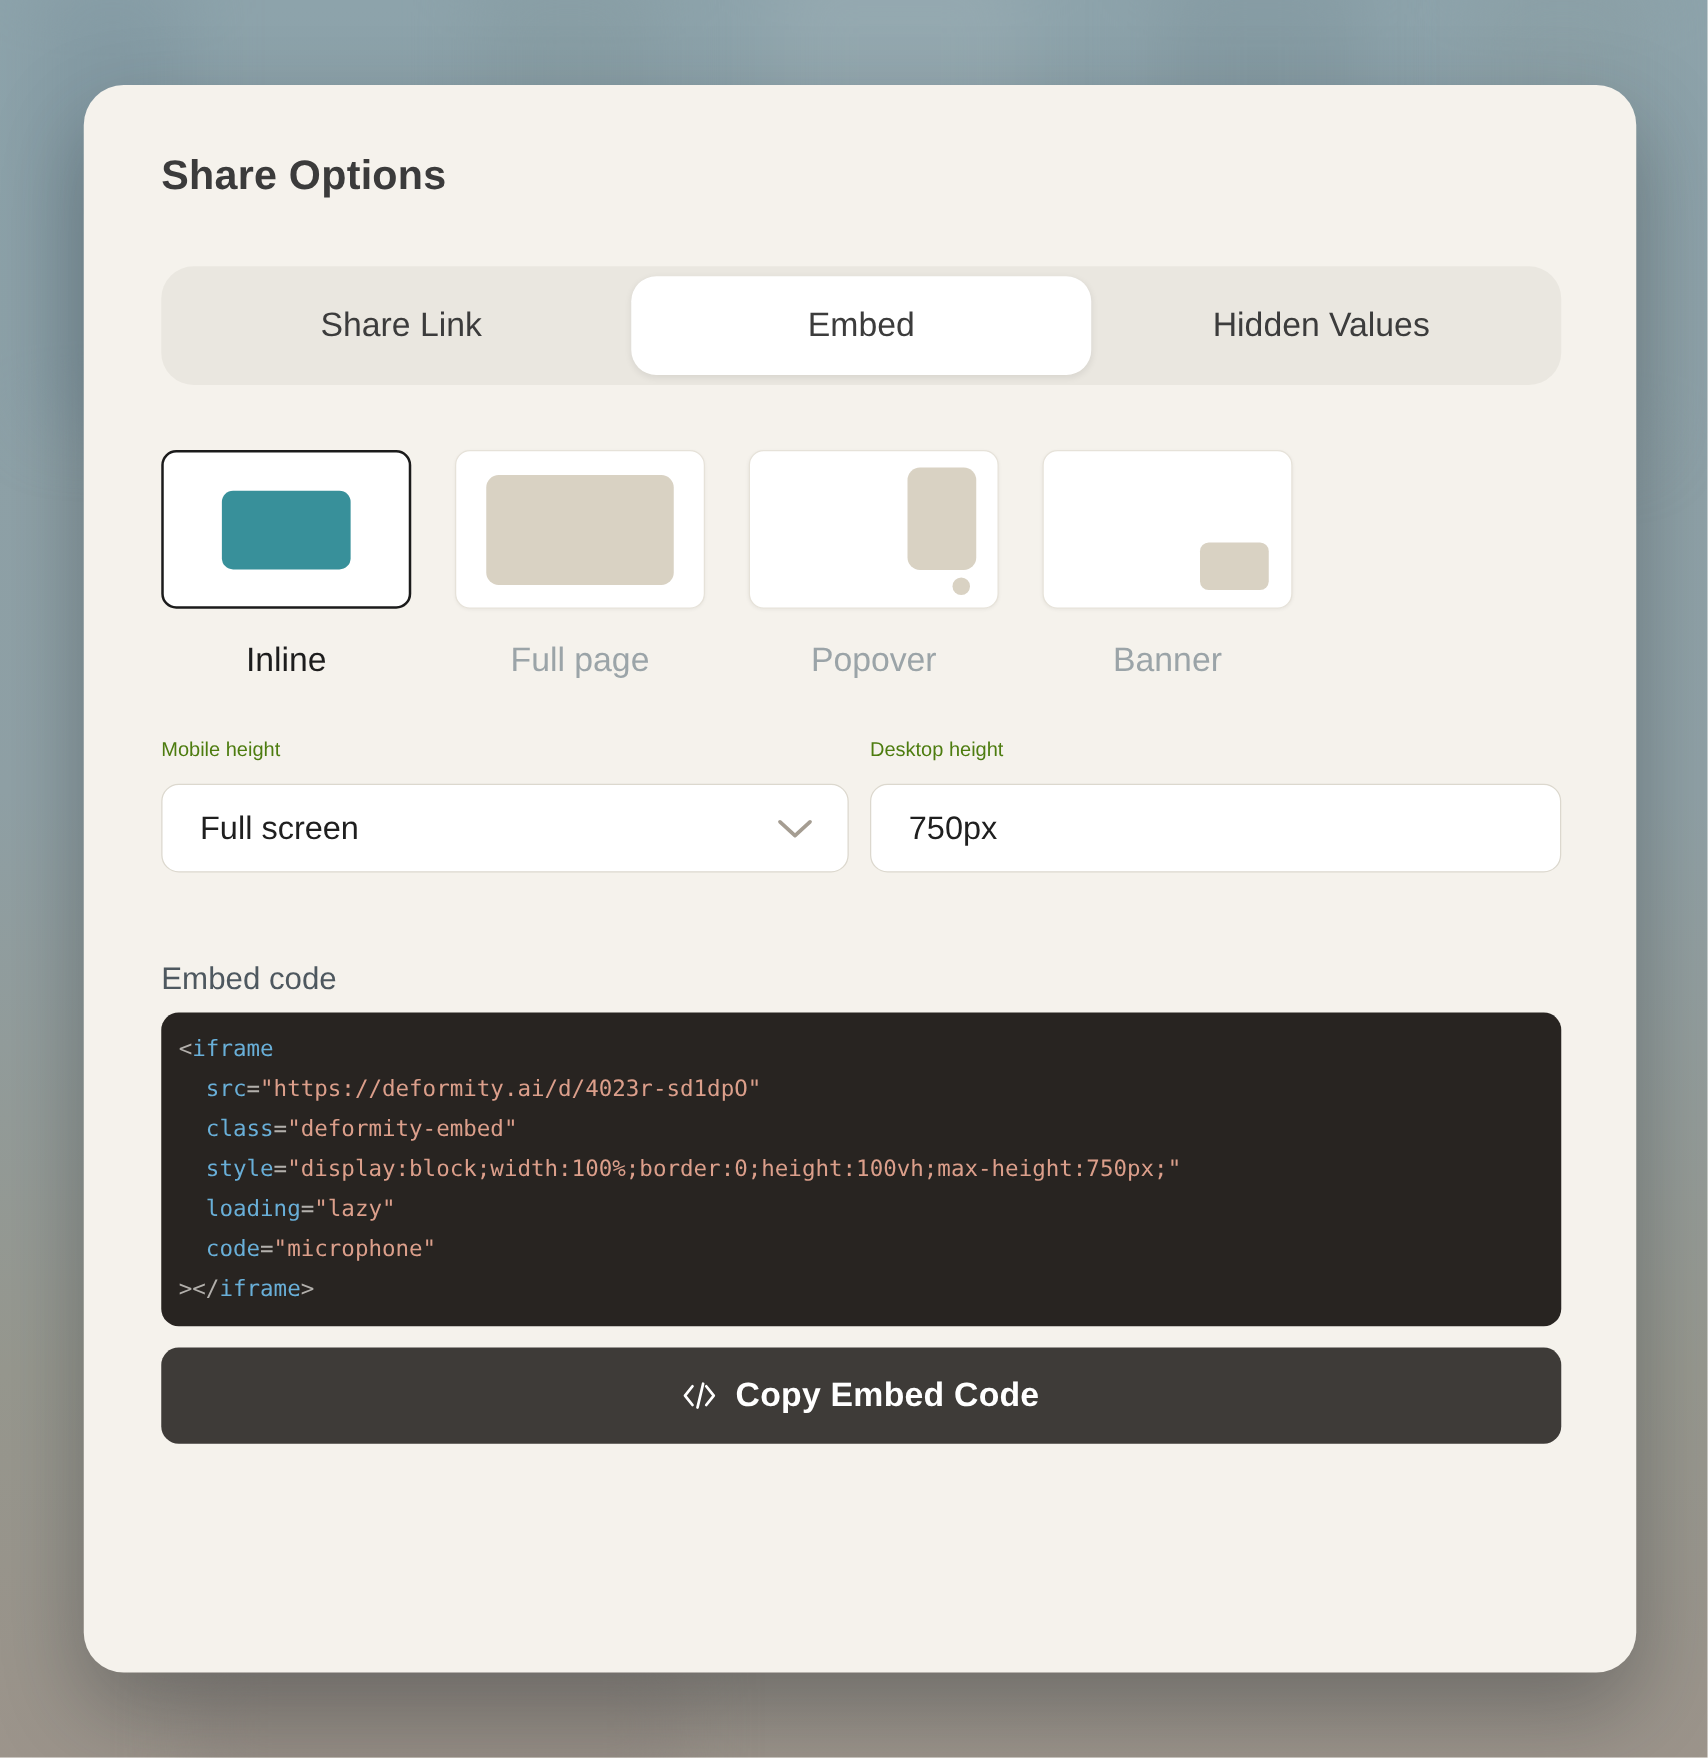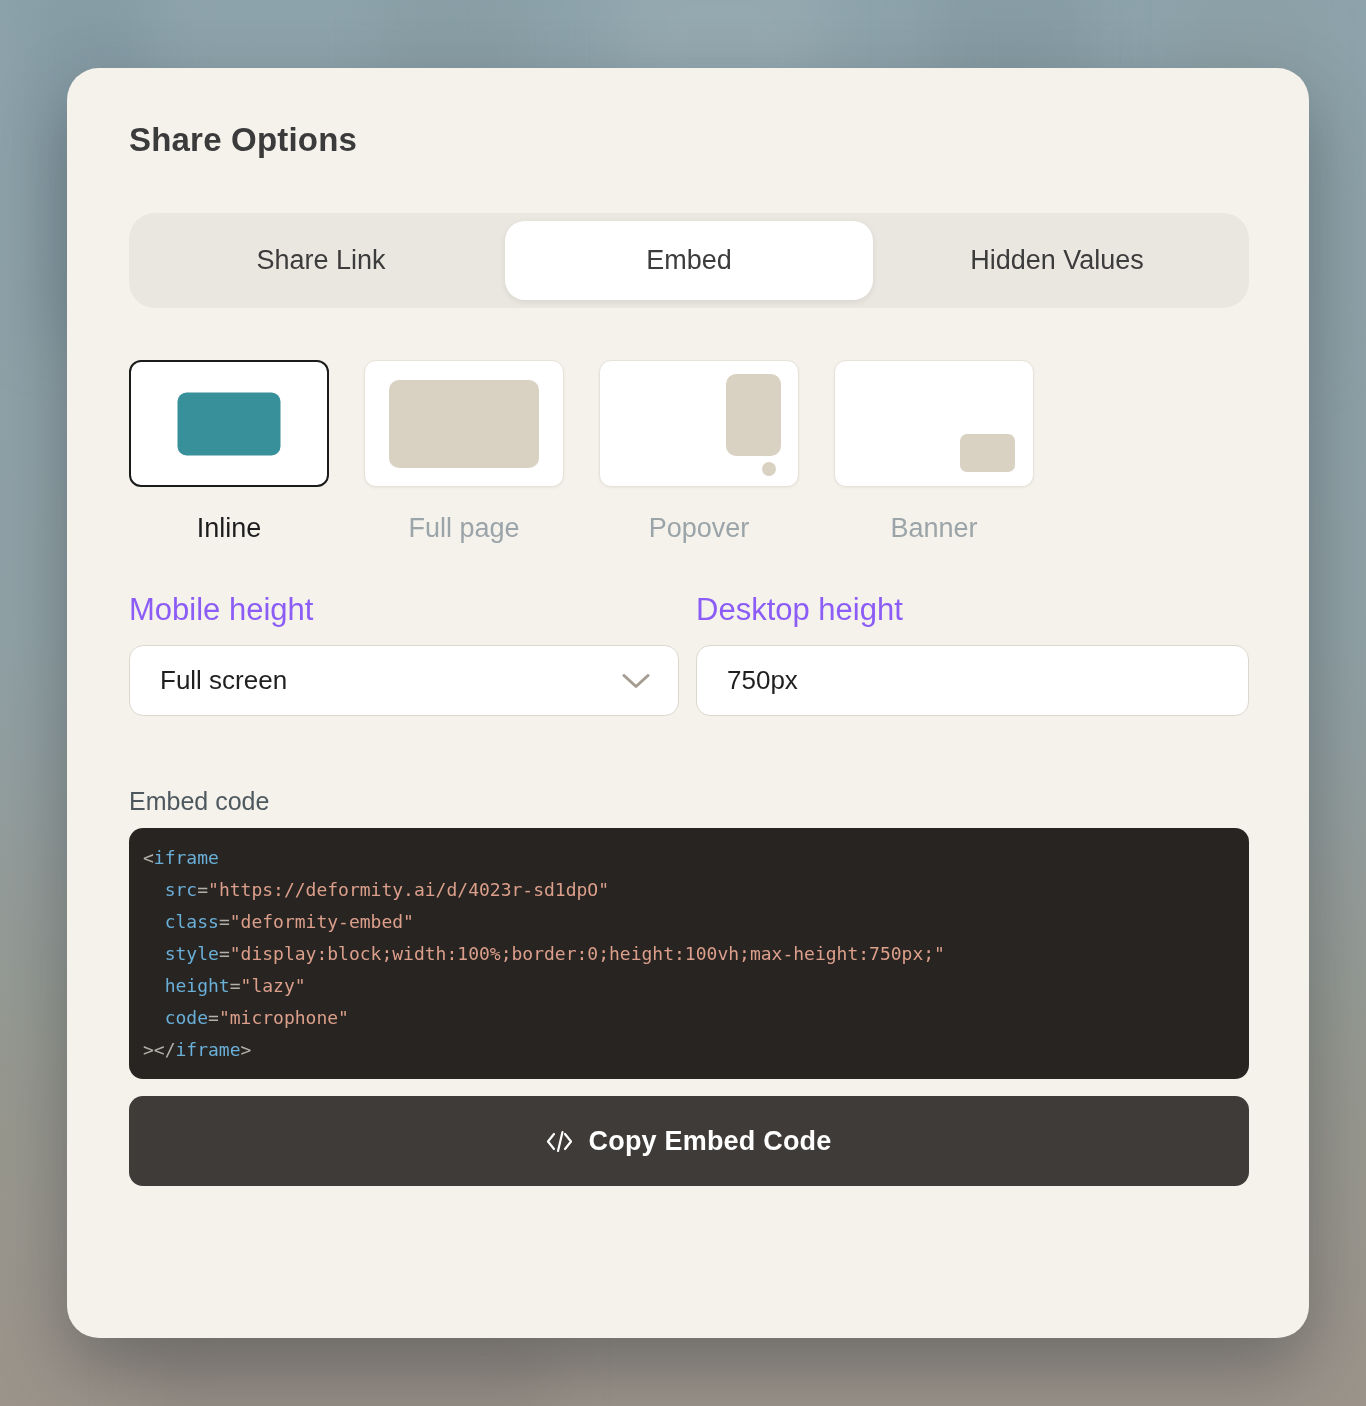--- a/index.html
+++ b/index.html
@@ -52,21 +52,21 @@
   .t-popover { right:17px; top:13px; width:55px; height:82px; border-radius:10px; }
   .t-pop-dot { position:absolute; right:22px; bottom:10px; width:14px; height:14px; border-radius:50%; background:#d9d2c3; }
   .t-banner  { right:18px; bottom:14px; width:55px; height:38px; border-radius:7px; }
   .type-label { margin-top:26px; font-size:27px; color:#9ba4a8; }
   .type.selected .type-label { color:#1d1d1d; }
 
   
   .fields { margin-top:48px; display:flex; gap:17px; }
   .field-col-left  { width:550px; }
   .field-col-right { width:553px; }
-  .field-label { font-size:31px; color:#8b5cf6; margin-bottom:17px; }
+  .field-label { font-size:16px; color:#4d7c0f; margin-bottom:17px; }
   .control {
     position:relative; height:71px; background:#ffffff; border:1px solid #dcd8ce;
     border-radius:14px; display:flex; align-items:center; padding:0 30px;
     font-size:26px; color:#1f1f1f;
   }
   .control input {
     border:none; outline:none; width:100%; font-size:26px; color:#1f1f1f;
     font-family:"Liberation Sans", sans-serif; background:transparent;
   }
   .chevron { position:absolute; right:28px; top:50%; transform:translateY(-50%); }
@@ -80,21 +80,21 @@
   }
   .code-line { white-space:pre; }
   .tok-tag  { color:#69afd8; }
   .tok-attr { color:#69afd8; }
   .tok-str  { color:#dc9f8b; }
   .tok-pun  { color:#b3b0ac; }
   .tok-sp   { color:#b3b0ac; }
 
   
   .copy-btn {
-    margin-top:17px; width:1120px; height:90px; background:#3e3b38; border:none;
+    margin-top:17px; width:1120px; height:77px; background:#3e3b38; border:none;
     border-radius:14px; display:flex; align-items:center; justify-content:center; gap:15px;
     color:#ffffff; font-size:27px; font-weight:600; font-family:"Liberation Sans", sans-serif;
     cursor:pointer; letter-spacing:.2px;
   }
 </style>
 </head>
 <body>
 
 <div class="bg-shape bg-1"></div>
 <div class="bg-shape bg-2"></div>
@@ -160,21 +160,21 @@
       </div>
     </div>
   </div>
 
   <div class="code-label">Embed code</div>
   <div class="code-block">
       <div class="code-line"><span class="tok-pun">&lt;</span><span class="tok-tag">iframe</span></div>
       <div class="code-line"><span class="tok-sp">  </span><span class="tok-attr">src</span><span class="tok-pun">=</span><span class="tok-str">"https://deformity.ai/d/4023r-sd1dpO"</span></div>
       <div class="code-line"><span class="tok-sp">  </span><span class="tok-attr">class</span><span class="tok-pun">=</span><span class="tok-str">"deformity-embed"</span></div>
       <div class="code-line"><span class="tok-sp">  </span><span class="tok-attr">style</span><span class="tok-pun">=</span><span class="tok-str">"display:block;width:100%;border:0;height:100vh;max-height:750px;"</span></div>
-      <div class="code-line"><span class="tok-sp">  </span><span class="tok-attr">height</span><span class="tok-pun">=</span><span class="tok-str">"lazy"</span></div>
+      <div class="code-line"><span class="tok-sp">  </span><span class="tok-attr">loading</span><span class="tok-pun">=</span><span class="tok-str">"lazy"</span></div>
       <div class="code-line"><span class="tok-sp">  </span><span class="tok-attr">code</span><span class="tok-pun">=</span><span class="tok-str">"microphone"</span></div>
       <div class="code-line"><span class="tok-pun">&gt;&lt;/</span><span class="tok-tag">iframe</span><span class="tok-pun">&gt;</span></div>
     </div>
 
   <button class="copy-btn">
     <span style="display:inline-flex;">
       <svg width="27" height="23" viewBox="0 0 27 23">
           <polyline points="8,4 2,11.5 8,19" fill="none" stroke="#ffffff" stroke-width="2.2" stroke-linecap="round" stroke-linejoin="round"></polyline>
           <line x1="12" y1="21" x2="16.5" y2="2" stroke="#ffffff" stroke-width="2.2" stroke-linecap="round"></line>
           <polyline points="19,4 25,11.5 19,19" fill="none" stroke="#ffffff" stroke-width="2.2" stroke-linecap="round" stroke-linejoin="round"></polyline>

